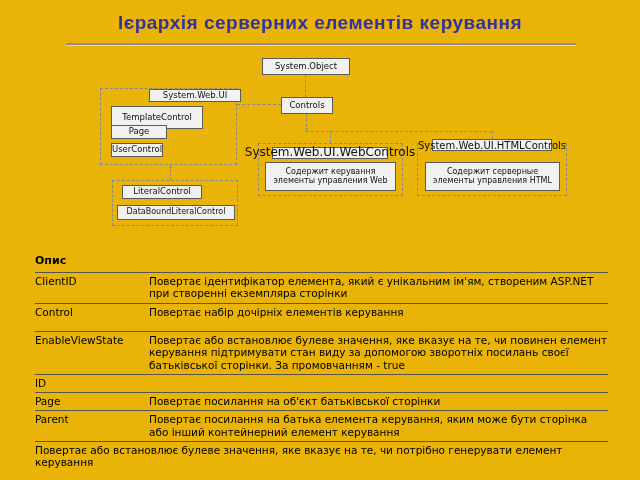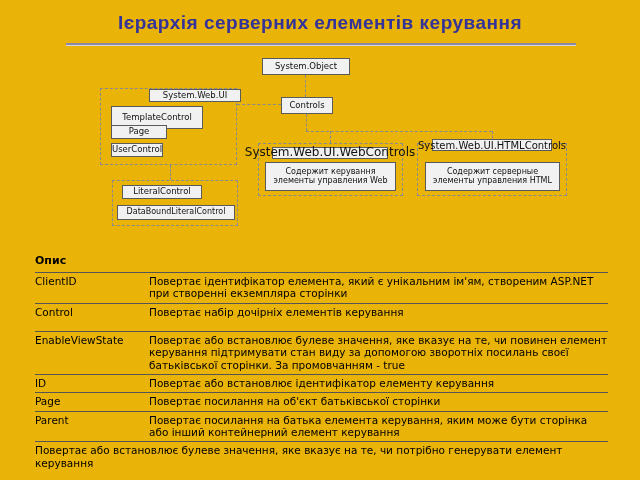--- a/index.html
+++ b/index.html
@@ -91,21 +91,20 @@
     <div class="t-row tall">
       <div class="p">Control</div>
       <div class="d">Повертає набір дочірніх елементів керування</div>
     </div>
     <div class="t-row">
       <div class="p">EnableViewState</div>
       <div class="d">Повертає або встановлює булеве значення, яке вказує на те, чи повинен елемент керування підтримувати стан виду за допомогою зворотніх посилань своєї батьківської сторінки. За промовчанням - true</div>
     </div>
     <div class="t-row">
       <div class="p">ID</div>
-      <div class="d">Повертає або встановлює ідентифікатор елементу керування</div>
     </div>
     <div class="t-row">
       <div class="p">Page</div>
       <div class="d">Повертає посилання на об'єкт батьківської сторінки</div>
     </div>
     <div class="t-row">
       <div class="p">Parent</div>
       <div class="d">Повертає посилання на батька елемента керування, яким може бути сторінка або інший контейнерний елемент керування</div>
     </div>
     <div class="t-row">

